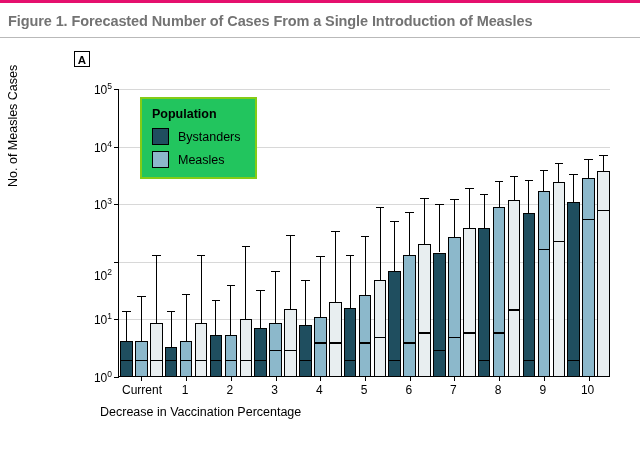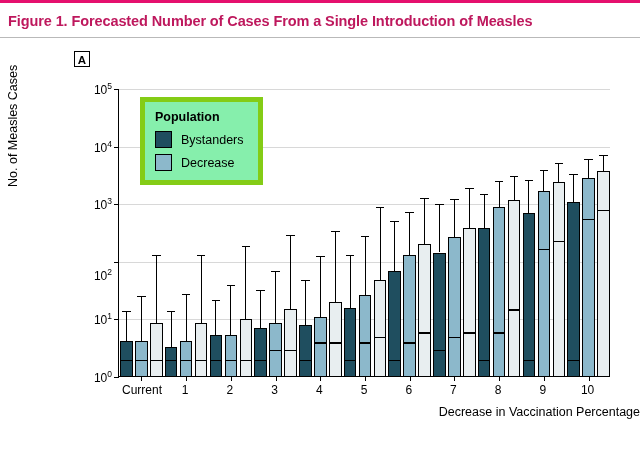--- a/index.html
+++ b/index.html
@@ -16,21 +16,21 @@
     position: relative;
   }
   #top-rule {
     height: 3px;
     background: #e5106e;
     width: 100%;
   }
   #figure-title {
     font-size: 14.5px;
     font-weight: bold;
-    color: #be185d;
+    color: #737373;
     padding: 10px 8px 8px 8px;
     letter-spacing: -0.1px;
   }
   #title-rule {
     height: 1px;
     background: #b9b9b9;
     margin: 0 0 0 0;
   }
   #panel-header {
     display: flex;
@@ -99,21 +99,21 @@
     font-size: 12.5px;
     transform: rotate(-90deg);
     transform-origin: left top;
     white-space: nowrap;
   }
   #xlabel {
     position: absolute;
     left: 0;
     top: 338px;
     width: 640px;
-    text-align: right;
+    text-align: left;
     font-size: 12.5px;
     padding-left: 100px;
     box-sizing: border-box;
   }
   .xtick-label {
     position: absolute;
     top: 316px;
     font-size: 12px;
     text-align: center;
     transform: translateX(-50%);
@@ -145,22 +145,22 @@
     position: absolute;
     height: 1.4px;
     background: #000;
   }
 
   
   #legend {
     position: absolute;
     left: 140px;
     top: 30px;
-    background: #86efac;
-    border: 5px solid #84cc16;
+    background: #22c55e;
+    border: 2px solid #84cc16;
     padding: 8px 14px 9px 10px;
     z-index: 5;
   }
   #legend-title {
     font-size: 12.5px;
     font-weight: bold;
     margin-bottom: 7px;
   }
   .legend-row {
     display: flex;
@@ -349,21 +349,21 @@
     </div>
 
   <div id="legend">
     <div id="legend-title">Population</div>
     <div class="legend-row">
       <span class="legend-swatch" style="background: rgb(31, 78, 95);"></span>
       <span class="legend-text">Bystanders</span>
     </div>
     <div class="legend-row">
       <span class="legend-swatch" style="background: rgb(140, 184, 203);"></span>
-      <span class="legend-text">Decrease</span>
+      <span class="legend-text">Measles</span>
     </div>
   </div>
 <div class="ytick-label" style="top: 310px;">10<sup>0</sup></div>
     <div class="ytick-label" style="top: 252.4px;">10<sup>1</sup></div>
     <div class="ytick-label" style="top: 208px;">10<sup>2</sup></div>
     <div class="ytick-label" style="top: 137.2px;">10<sup>3</sup></div>
     <div class="ytick-label" style="top: 79.6px;">10<sup>4</sup></div>
     <div class="ytick-label" style="top: 22px;">10<sup>5</sup></div>
     <div class="xtick-label" style="left: 142px;">Current</div>
     <div class="xtick-label" style="left: 185.091px;">1</div>

